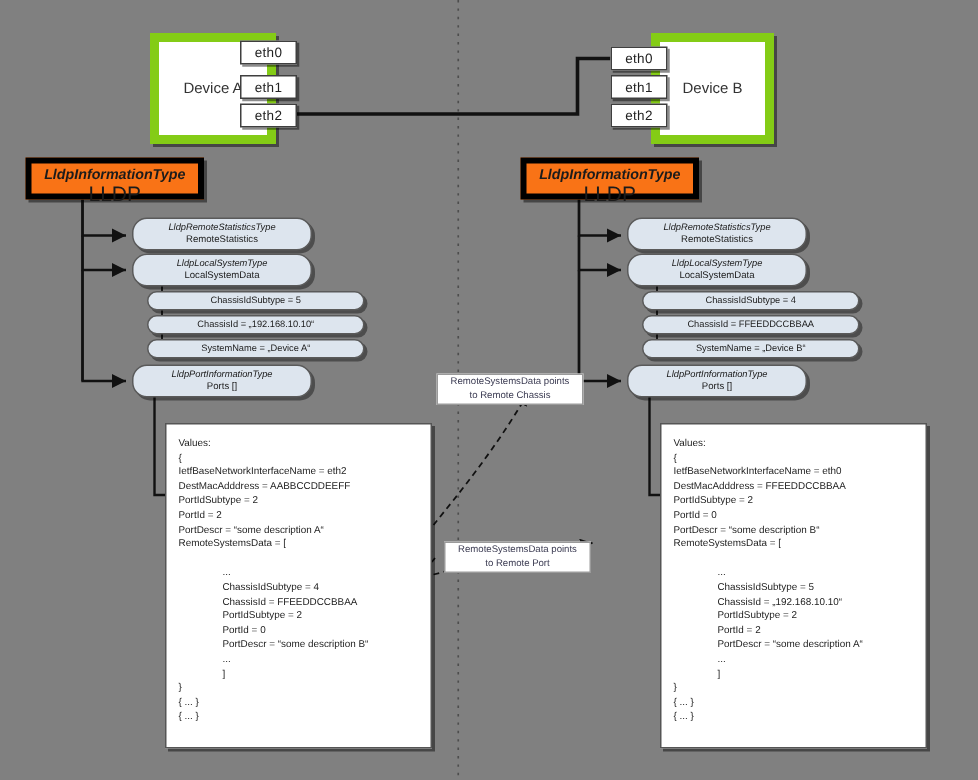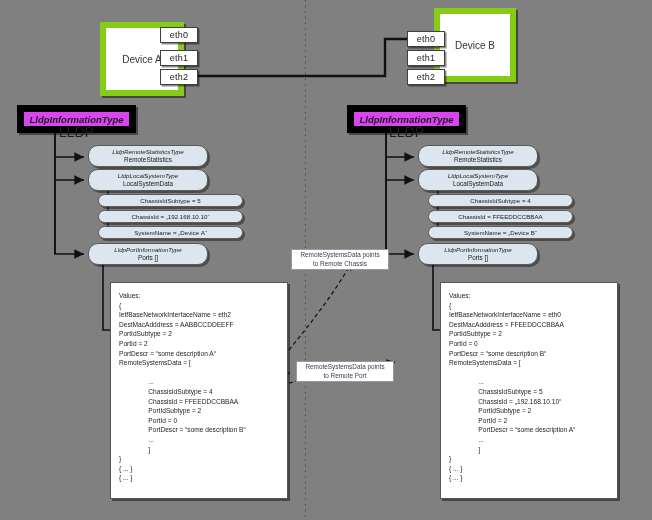--- a/index.html
+++ b/index.html
@@ -28,22 +28,22 @@
     border:1px solid #3f3f3f;
     box-shadow:1.5px 1.5px 0 rgba(0,0,0,.45);
     font-size:9px;color:#222;
     display:flex;align-items:center;justify-content:center;
     letter-spacing:.2px;
   }
 
   
   .rootbox{
     position:absolute;
-    background:#d946ef;
-    border:7px solid #000000;
+    background:#f97316;
+    border:4px solid #000000;
     box-shadow:2px 2px 0 rgba(0,0,0,.45);
     text-align:center;
     padding-top:2px;
     box-sizing:border-box;
   }
   .rootbox .t1{font-style:italic;font-weight:bold;font-size:9.5px;color:#1b1b1b;line-height:12px;}
   .rootbox .t2{font-size:14px;color:#1b1b1b;line-height:12px;}
 
   
   .rbox{
@@ -146,21 +146,21 @@
   <div class="port" style="left:160px;top:27px;width:36px;height:14px;">
     <span>eth0</span>
   </div>
   <div class="port" style="left:160px;top:50px;width:36px;height:14px;">
     <span>eth1</span>
   </div>
   <div class="port" style="left:160px;top:69px;width:36px;height:14px;">
     <span>eth2</span>
   </div>
 
-  <div class="device" style="left:434px;top:8px;width:70px;height:62px;">
+  <div class="device" style="left:434px;top:22px;width:70px;height:62px;">
     <span>Device B</span>
   </div>
   <div class="port" style="left:407px;top:31px;width:36px;height:14px;">
     <span>eth0</span>
   </div>
   <div class="port" style="left:407px;top:50px;width:36px;height:14px;">
     <span>eth1</span>
   </div>
   <div class="port" style="left:407px;top:69px;width:36px;height:14px;">
     <span>eth2</span>

